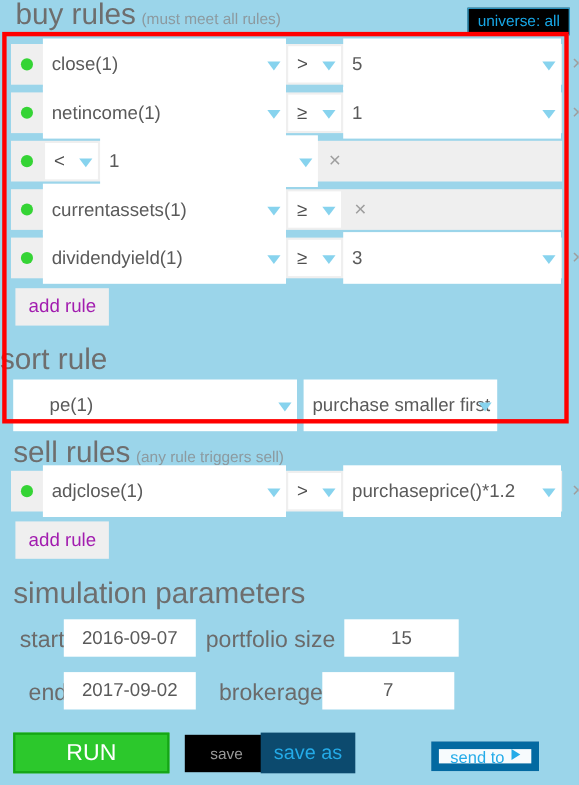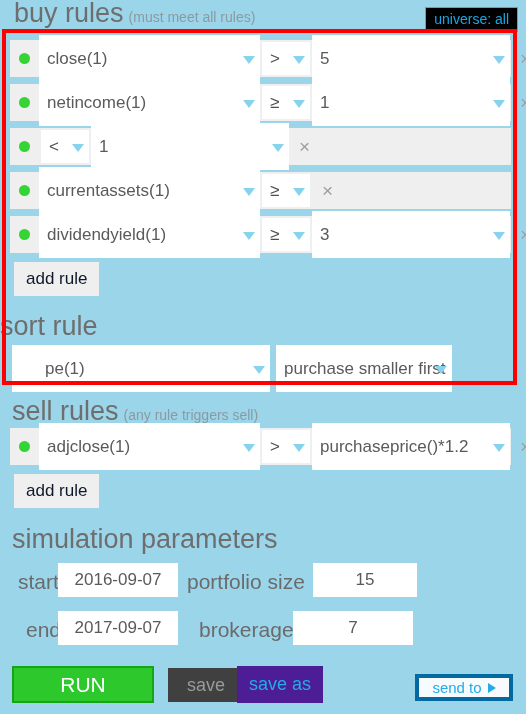--- a/index.html
+++ b/index.html
@@ -131,21 +131,21 @@
     justify-content: center;
     color: #9e9e9e;
     font-size: 19px;
     line-height: 19px;
   }
 
   
   .add-rule {
     position: absolute;
     background: #efefef;
-    color: #0f172a;
+    color: #a21caf;
     font-size: 17px;
     padding: 7px 12px 8px 12px;
     line-height: 19px;
   }
 
   
   #sort-head {
     position: absolute;
     left: 0; top: 311px;
   }
@@ -203,48 +203,47 @@
     color: #ffffff;
     font-size: 21px;
     display: flex;
     align-items: center;
     justify-content: center;
   }
   #save-button {
     position: absolute;
     left: 168px; top: 668px;
     width: 76px; height: 34px;
-    background: #404040;
+    background: #000000;
     color: #9a9a9a;
-    font-size: 18px;
+    font-size: 14px;
     display: flex;
     align-items: center;
     justify-content: center;
   }
   #save-as-button {
     position: absolute;
     left: 237px; top: 666px;
     width: 86px; height: 37px;
-    background: #4c1d95;
+    background: #0c4a6e;
     color: #24abe8;
     font-size: 18px;
     display: flex;
     align-items: center;
     justify-content: center;
   }
   #send-to-button {
     position: absolute;
-    left: 415px; top: 674px;
+    left: 392px; top: 674px;
     width: 98px; height: 27px;
     background: #f7fbfd;
-    border: 4px solid #0369a1;
+    border: 7px solid #0369a1;
     color: #24abe8;
     font-size: 15px;
     display: flex;
-    align-items: center;
     justify-content: center;
     gap: 6px;
   }
   .tri-right {
     width: 0; height: 0;
     border-top: 5px solid transparent;
     border-bottom: 5px solid transparent;
     border-left: 8px solid #24abe8;
   }
 </style>
@@ -391,21 +390,21 @@
   <span>simulation parameters</span>
 </div>
 
 <div class="param-label" style="left:18px; top:572px;">start</div>
 <div class="param-input" style="left:58px; top:563px; width:120px;">2016-09-07</div>
 
 <div class="param-label" style="left:187px; top:572px;">portfolio size</div>
 <div class="param-input" style="left:293px; top:563px; width:104px;margin-left:20px;">15</div>
 
 <div class="param-label" style="left:26px; top:620px;">end</div>
-<div class="param-input" style="left:58px; top:611px; width:120px;">2017-09-07</div>
+<div class="param-input" style="left:58px; top:611px; width:120px;">2017-09-02</div>
 
 <div class="param-label" style="left:199px; top:620px;">brokerage $</div>
 <div class="param-input" style="left:293px; top:611px; width:120px;">7</div>
 
 <div id="run-button">RUN</div>
 <div id="save-button">save</div>
 <div id="save-as-button">save as</div>
 <div id="send-to-button">
   <span>send to</span>
   <span class="tri-right"></span>

